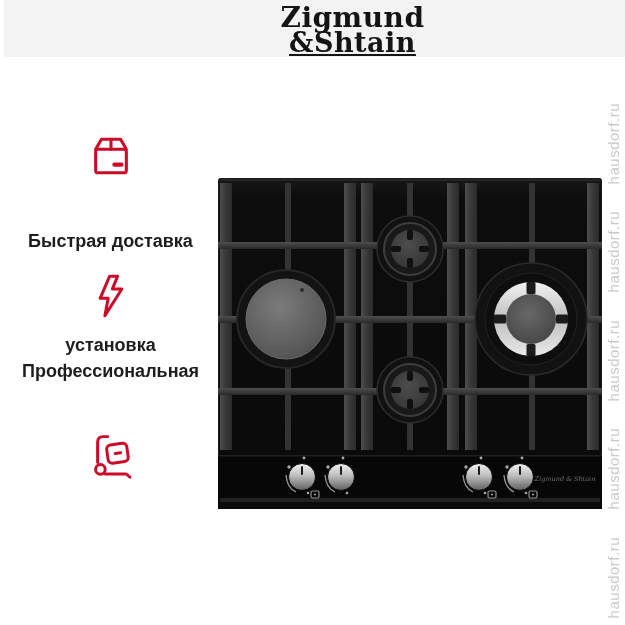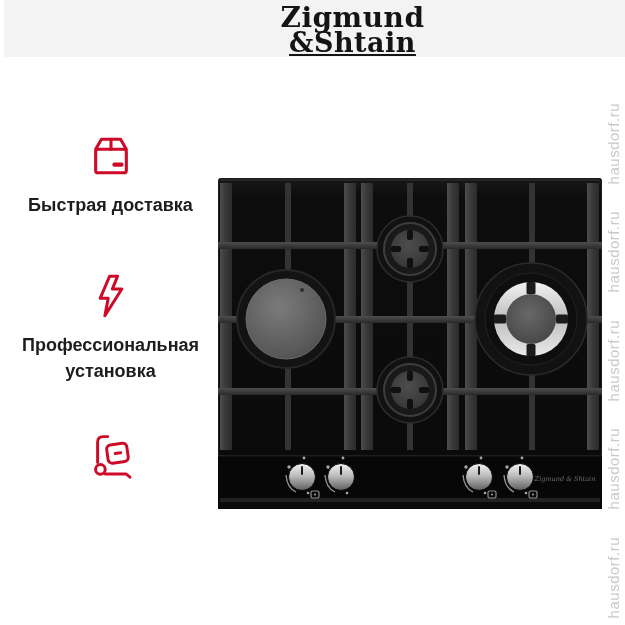--- a/index.html
+++ b/index.html
@@ -8,21 +8,21 @@
   
   .header-band{position:absolute;left:4px;top:0;width:625px;height:57px;background:#f3f3f4;
                display:flex;align-items:center;justify-content:center;padding-left:36px;}
   .brand-logo{font-family:"DejaVu Serif", serif;font-weight:bold;color:#141414;
               text-align:center;line-height:25px;font-size:28px;letter-spacing:.5px;padding-top:3px;}
   .brand-logo .l2{font-size:27px;text-decoration:underline;}
   
   .feature{position:absolute;left:8px;width:205px;display:flex;flex-direction:column;align-items:center;}
   .feature-icon{height:56px;display:flex;align-items:center;justify-content:center;}
   .feature-label{margin-top:8px;font-size:18px;font-weight:600;color:#1d1d1d;line-height:26px;text-align:center;}
-  #feature-delivery{top:128px;}
+  #feature-delivery{top:128px;gap:36px;}
   #feature-install{top:268px;}
   #feature-pickup{top:428px;}
   
   .hob{position:absolute;left:218px;top:178px;width:384px;height:232px;}
   
   .watermark{position:absolute;right:2px;top:0;height:618px;width:20px;display:flex;
              flex-direction:column;align-items:center;justify-content:flex-end;gap:27px;}
   .watermark span{writing-mode:vertical-rl;transform:rotate(180deg);color:#c9c9c9;
                   font-size:15px;letter-spacing:.5px;}
 </style>
@@ -53,22 +53,22 @@
     </div>
   </div>
 
   <div class="feature" id="feature-install">
     <div class="feature-icon">
       <svg width="32" height="46" viewBox="0 0 34 48" fill="none" stroke="#cd0a28" stroke-width="3.2" stroke-linejoin="round" stroke-linecap="round">
         <path d="M15.5 3 L5.5 26.5 H14 L10.5 45 L28.5 16.5 H18.5 L24 3 Z"></path>
       </svg>
     </div>
     <div class="feature-label">
+      <div>установка</div>
       <div>Профессиональная</div>
-      <div>установка</div>
     </div>
   </div>
 
   <div class="feature" id="feature-pickup">
     <div class="feature-icon">
       <svg width="48" height="52" viewBox="0 0 52 52" fill="none" stroke="#cd0a28" stroke-width="3.2" stroke-linejoin="round" stroke-linecap="round">
         <path d="M11.5 33 V11 Q11.5 5 17.5 5 H22.5"></path>
         <circle cx="14.5" cy="40.5" r="5.2"></circle>
         <path d="M19.5 45.5 H42.5 L46.5 49"></path>
         <g transform="rotate(-8 33 23)">

